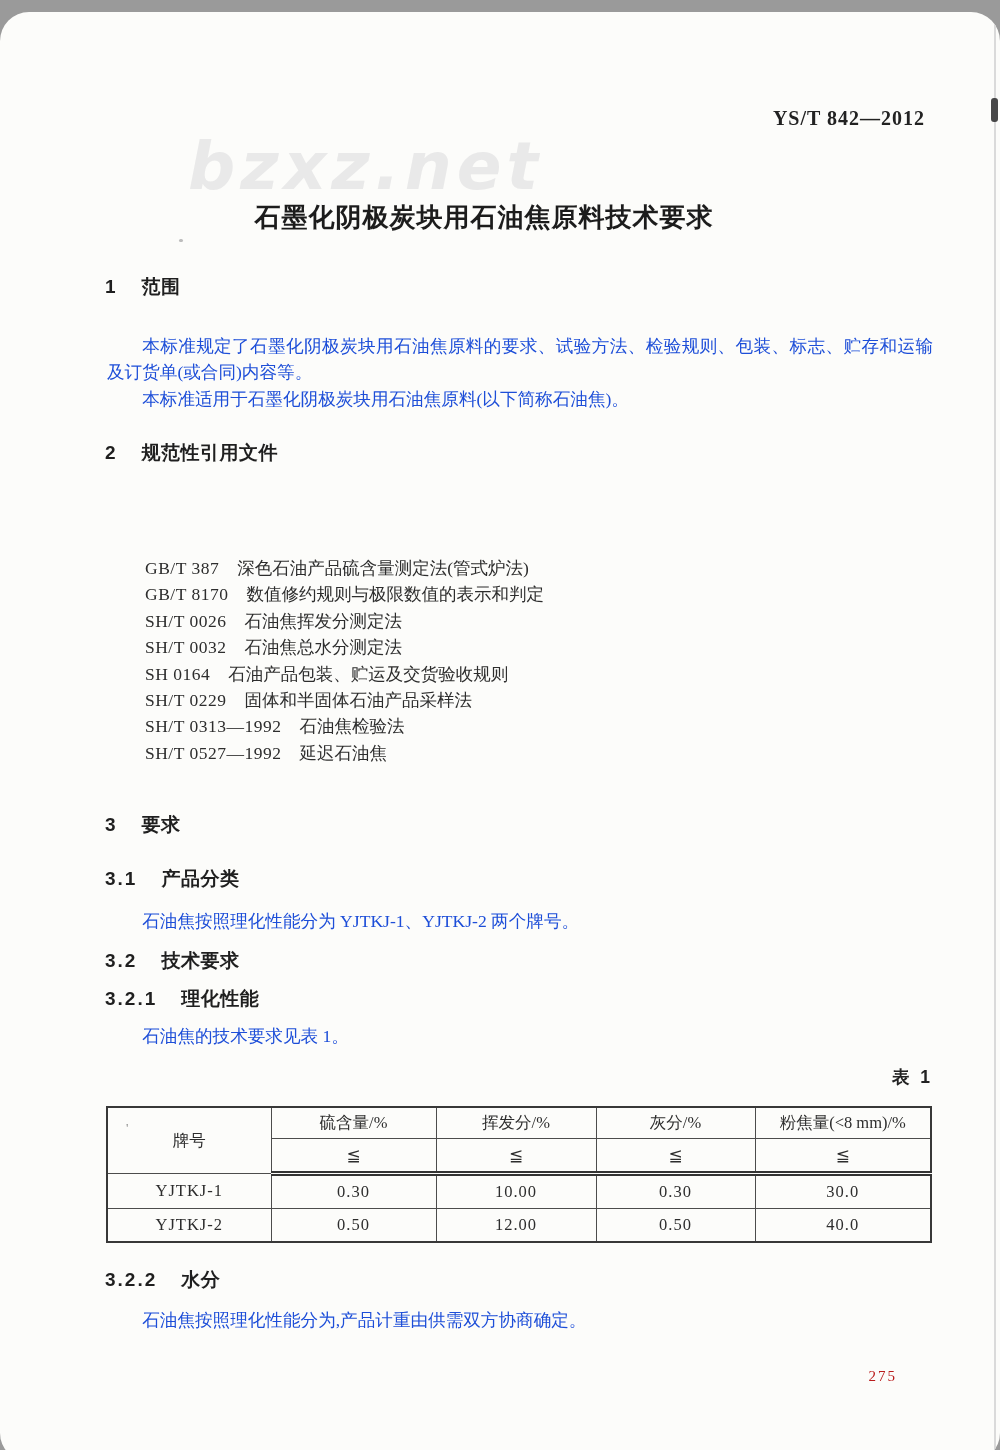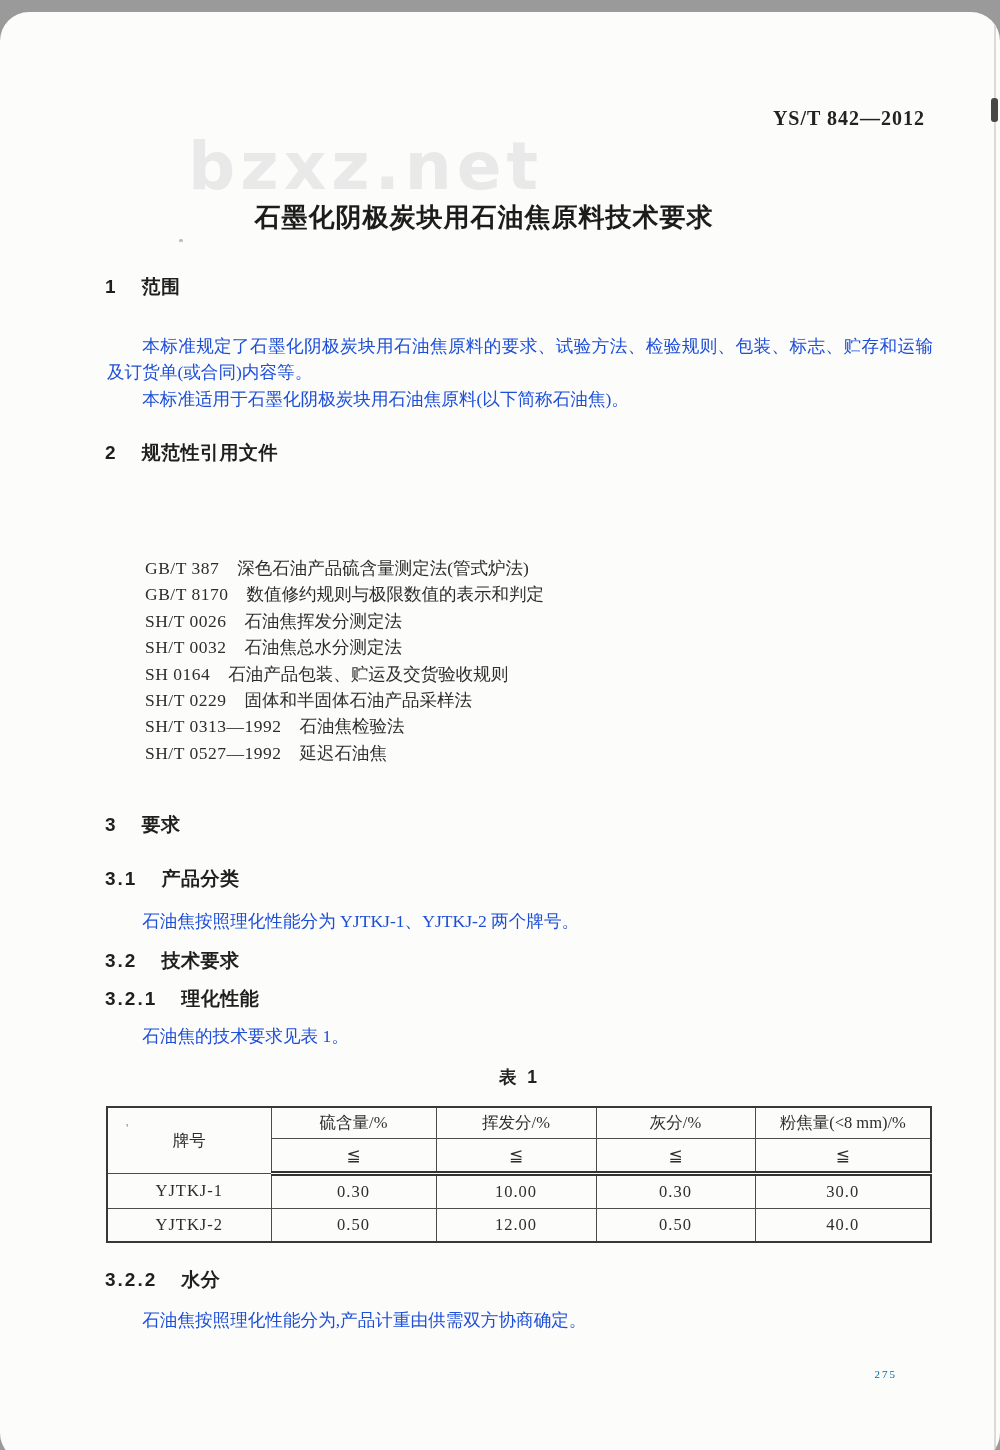--- a/index.html
+++ b/index.html
@@ -13,21 +13,21 @@
   
   .std-code{
     position:absolute;top:95px;right:75px;
     font-family:"Liberation Serif","DejaVu Serif",serif;
     font-weight:700;font-size:20px;letter-spacing:1px;color:#222;
   }
   .watermark{
     position:absolute;top:122px;left:188px;
     font-family:"DejaVu Sans","Liberation Sans",sans-serif;
     font-weight:700;font-size:66px;line-height:1;letter-spacing:5px;
-    color:#e9e9e9;z-index:0;user-select:none;
+    color:#e9e9e9;z-index:0;user-select:none;font-style:italic;
   }
   .doc-title{
     position:absolute;top:188px;left:-16px;width:1000px;text-align:center;
     font-family:"Liberation Sans","DejaVu Sans",sans-serif;
     font-weight:700;font-size:26px;letter-spacing:1px;color:#1c1c1c;z-index:1;
   }
   
   .h{
     position:absolute;left:105px;z-index:1;
     font-family:"Liberation Sans","DejaVu Sans",sans-serif;
@@ -40,42 +40,42 @@
     position:absolute;left:107px;width:826px;z-index:1;
     font-size:17.6px;line-height:26px;text-align:justify;
     text-indent:2em;color:#1d4ed8;
   }
   
   .refs{position:absolute;left:107px;top:543px;width:826px;z-index:1;}
   .ref-line{line-height:26.4px;font-size:17.5px;padding-left:38px;white-space:nowrap;}
   .ref-code{margin-right:18px;letter-spacing:0.5px;}
   
   .tbl-caption{
-    position:absolute;left:106px;top:1053px;width:824px;text-align:center;z-index:1;
+    position:absolute;left:106px;top:1053px;width:824px;text-align:right;z-index:1;
     font-family:"Liberation Sans","DejaVu Sans",sans-serif;
     font-weight:700;font-size:17.5px;color:#222;word-spacing:6px;
   }
   table.t1{
     position:absolute;left:106px;top:1094px;width:824px;z-index:1;
     border-collapse:collapse;table-layout:fixed;
     border:2px solid #383838;
   }
   table.t1 td{
     border:1px solid #4c4c4c;text-align:center;vertical-align:middle;
     font-size:16.5px;color:#2d2d2d;padding:0;
   }
   table.t1 tr.hd1 td{height:30px;}
   table.t1 tr.hd2 td{height:32px;border-bottom:5px double #333;font-size:17px;}
   table.t1 tr.data td{height:32px;letter-spacing:1px;}
   td.brand-cell{position:relative;}
   .stray{position:absolute;left:18px;top:12px;font-size:13px;color:#888;}
   
   .page-num{
     position:absolute;top:1356px;right:103px;
-    font-size:11px;color:#0369a1;letter-spacing:2px;
+    font-size:15px;color:#b91c1c;letter-spacing:2px;
   }
   
   .edge-vline{position:absolute;top:0;left:994px;width:2px;height:1450px;background:#dadada;z-index:0;}
   .edge-blob{position:absolute;top:86px;left:991px;width:7px;height:24px;background:#474747;border-radius:3px;z-index:2;}
   .bottom-strip{position:absolute;left:0;bottom:0;width:1000px;height:7px;background:#d3d1cd;z-index:2;}
   .speck{position:absolute;left:179px;top:227px;width:4px;height:3px;background:#bdbdbd;border-radius:2px;z-index:1;}
 </style>
 </head>
 <body>
 

